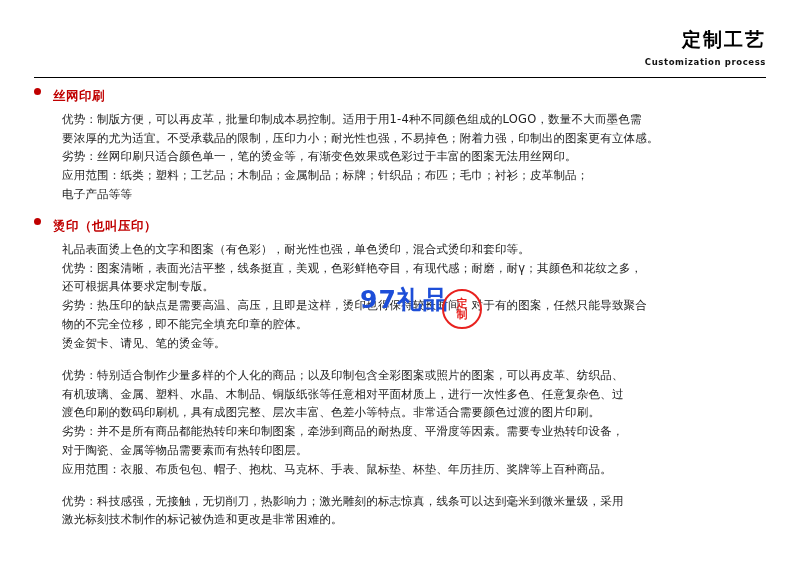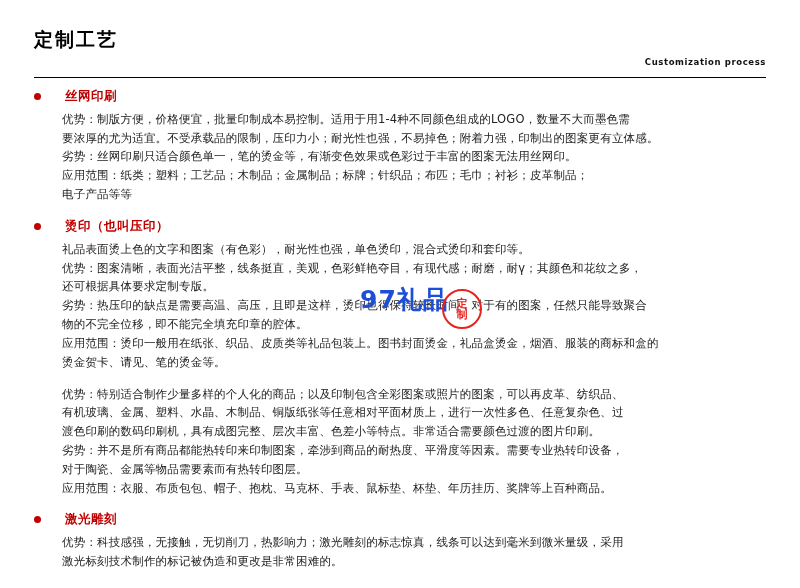--- a/index.html
+++ b/index.html
@@ -17,21 +17,21 @@
   }
   .page {
     width: 800px;
     height: 588px;
     position: relative;
     box-sizing: border-box;
     padding: 0 34px;
   }
   .header {
     padding-top: 28px;
-    text-align: left;
+    text-align: right;
     position: relative;
   }
   .header-title {
     font-size: 19px;
     font-weight: bold;
     letter-spacing: 2px;
     color: #000;
     line-height: 1.2;
   }
   .header-sub {
@@ -51,22 +51,22 @@
     height: 0;
   }
   .content {
     padding-top: 10px;
   }
   .section {
     margin-bottom: 14px;
   }
   .section-head {
     display: flex;
-    align-items: center;
-    gap: 24px;
+    align-items: flex-start;
+    gap: 12px;
     margin-bottom: 6px;
   }
   .bullet {
     width: 7px;
     height: 7px;
     border-radius: 50%;
     background: #c00000;
     flex: 0 0 auto;
     display: inline-block;
   }
@@ -131,55 +131,50 @@
 
   <div class="rule"></div>
 
   <div class="content">
 
     <div class="section">
       <div class="section-head">
         <span class="bullet"></span>
         <span class="section-title">丝网印刷</span>
       </div>
-      <p class="para">优势：制版方便，价格便宜，批量印制成本易控制。适用于用1-4种不同颜色组成的LOGO，数量不大而墨色需</p>
+      <p class="para">优势：制版方便，可以再皮革，批量印制成本易控制。适用于用1-4种不同颜色组成的LOGO，数量不大而墨色需</p>
       <p class="para">要浓厚的尤为适宜。不受承载品的限制，压印力小；耐光性也强，不易掉色；附着力强，印制出的图案更有立体感。</p>
       <p class="para">劣势：丝网印刷只适合颜色单一，笔的烫金等，有渐变色效果或色彩过于丰富的图案无法用丝网印。</p>
       <p class="para">应用范围：纸类；塑料；工艺品；木制品；金属制品；标牌；针织品；布匹；毛巾；衬衫；皮革制品；</p>
       <p class="para">电子产品等等</p>
     </div>
 
     <div class="section">
       <div class="section-head">
         <span class="bullet"></span>
         <span class="section-title">烫印（也叫压印）</span>
       </div>
       <p class="para">礼品表面烫上色的文字和图案（有色彩），耐光性也强，单色烫印，混合式烫印和套印等。</p>
       <p class="para">优势：图案清晰，表面光洁平整，线条挺直，美观，色彩鲜艳夺目，有现代感；耐磨，耐ү；其颜色和花纹之多，</p>
       <p class="para">还可根据具体要求定制专版。</p>
       <p class="para">劣势：热压印的缺点是需要高温、高压，且即是这样，烫印也得保持较长时间，对于有的图案，任然只能导致聚合</p>
       <p class="para">物的不完全位移，即不能完全填充印章的腔体。</p>
-      <p class="para">应用范围：烫印一般用在纸张、织品、皮质类等礼品包装上。图书封面烫金，礼品盒烫金，烟酒、服装的商标和盒的</p>
       <p class="para">烫金贺卡、请见、笔的烫金等。</p>
     </div>
 
     <div class="section">
       <p class="para">优势：特别适合制作少量多样的个人化的商品；以及印制包含全彩图案或照片的图案，可以再皮革、纺织品、</p>
       <p class="para">有机玻璃、金属、塑料、水晶、木制品、铜版纸张等任意相对平面材质上，进行一次性多色、任意复杂色、过</p>
       <p class="para">渡色印刷的数码印刷机，具有成图完整、层次丰富、色差小等特点。非常适合需要颜色过渡的图片印刷。</p>
       <p class="para">劣势：并不是所有商品都能热转印来印制图案，牵涉到商品的耐热度、平滑度等因素。需要专业热转印设备，</p>
       <p class="para">对于陶瓷、金属等物品需要素而有热转印图层。</p>
       <p class="para">应用范围：衣服、布质包包、帽子、抱枕、马克杯、手表、鼠标垫、杯垫、年历挂历、奖牌等上百种商品。</p>
     </div>
 
     <div class="section">
-      <div class="section-head">
-        <span class="bullet"></span>
-        <span class="section-title">激光雕刻</span>
-      </div>
       <p class="para">优势：科技感强，无接触，无切削刀，热影响力；激光雕刻的标志惊真，线条可以达到毫米到微米量级，采用</p>
       <p class="para">激光标刻技术制作的标记被伪造和更改是非常困难的。</p>
 
     </div>
 
   </div>
 
   <div class="watermark">
     <div class="wm-text">97礼品</div>
     <div class="wm-seal">

